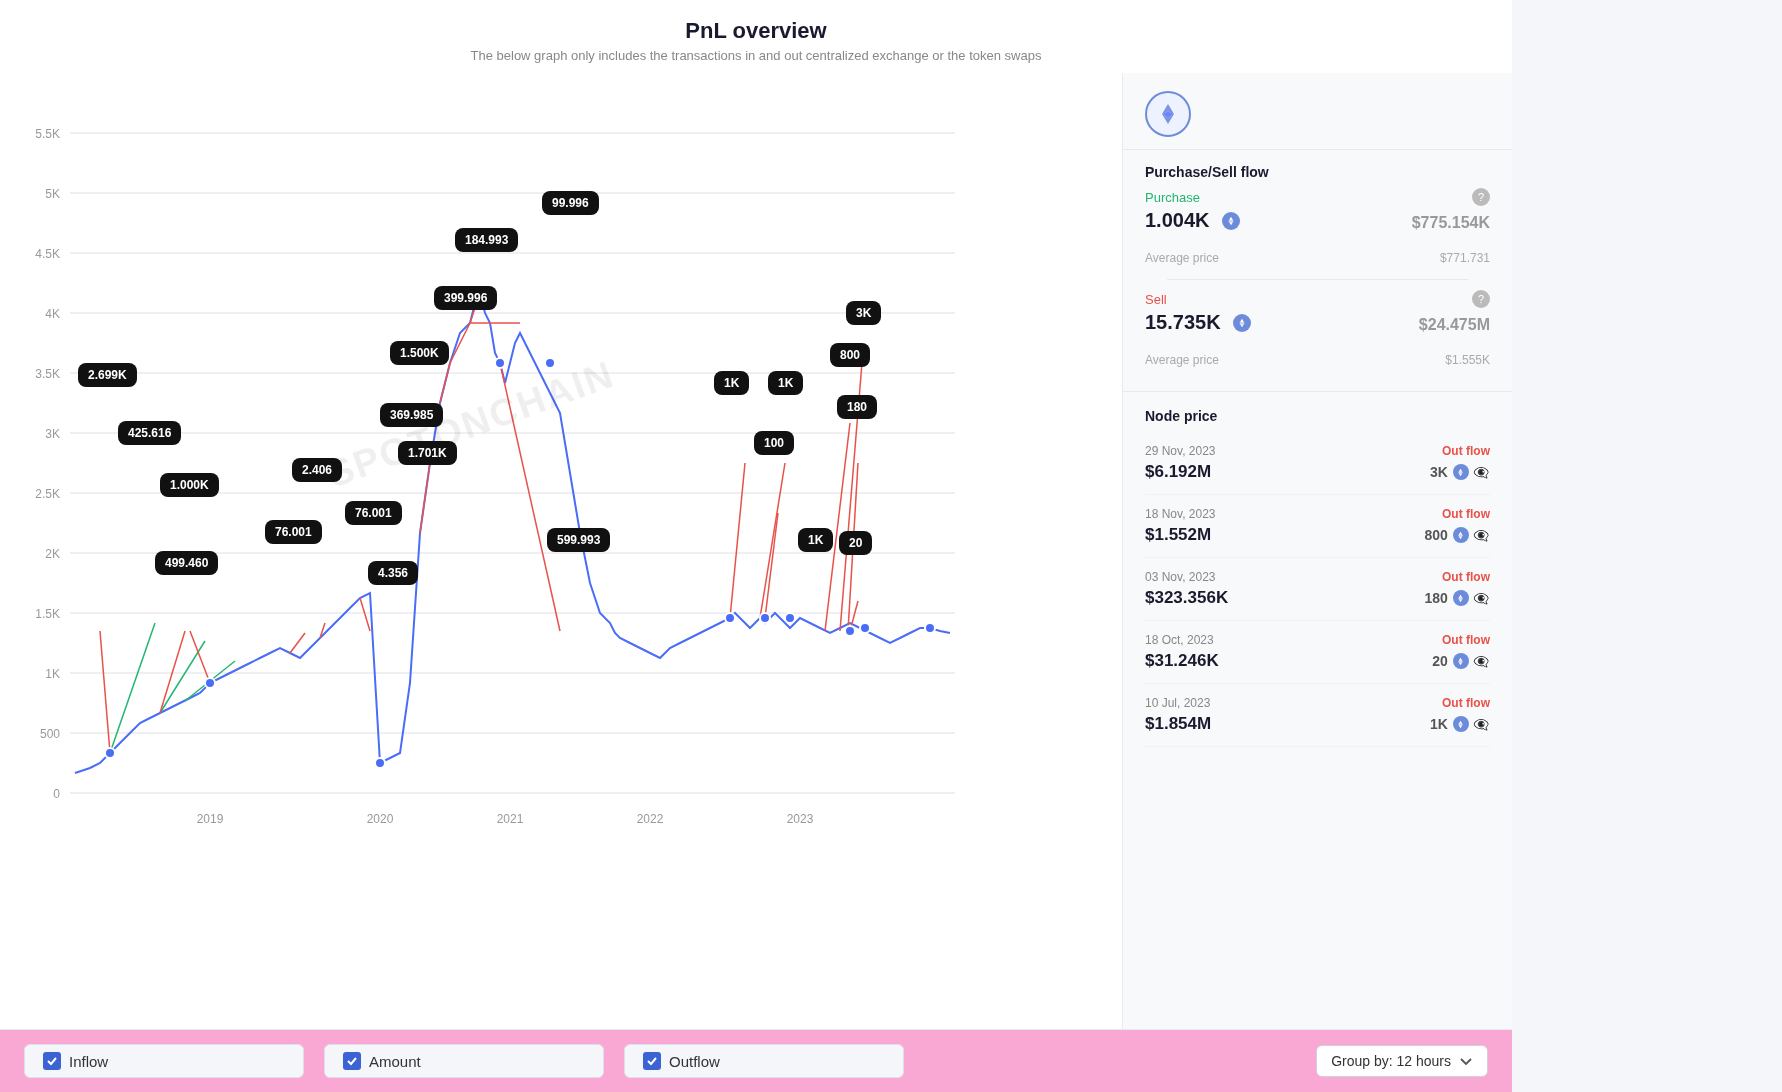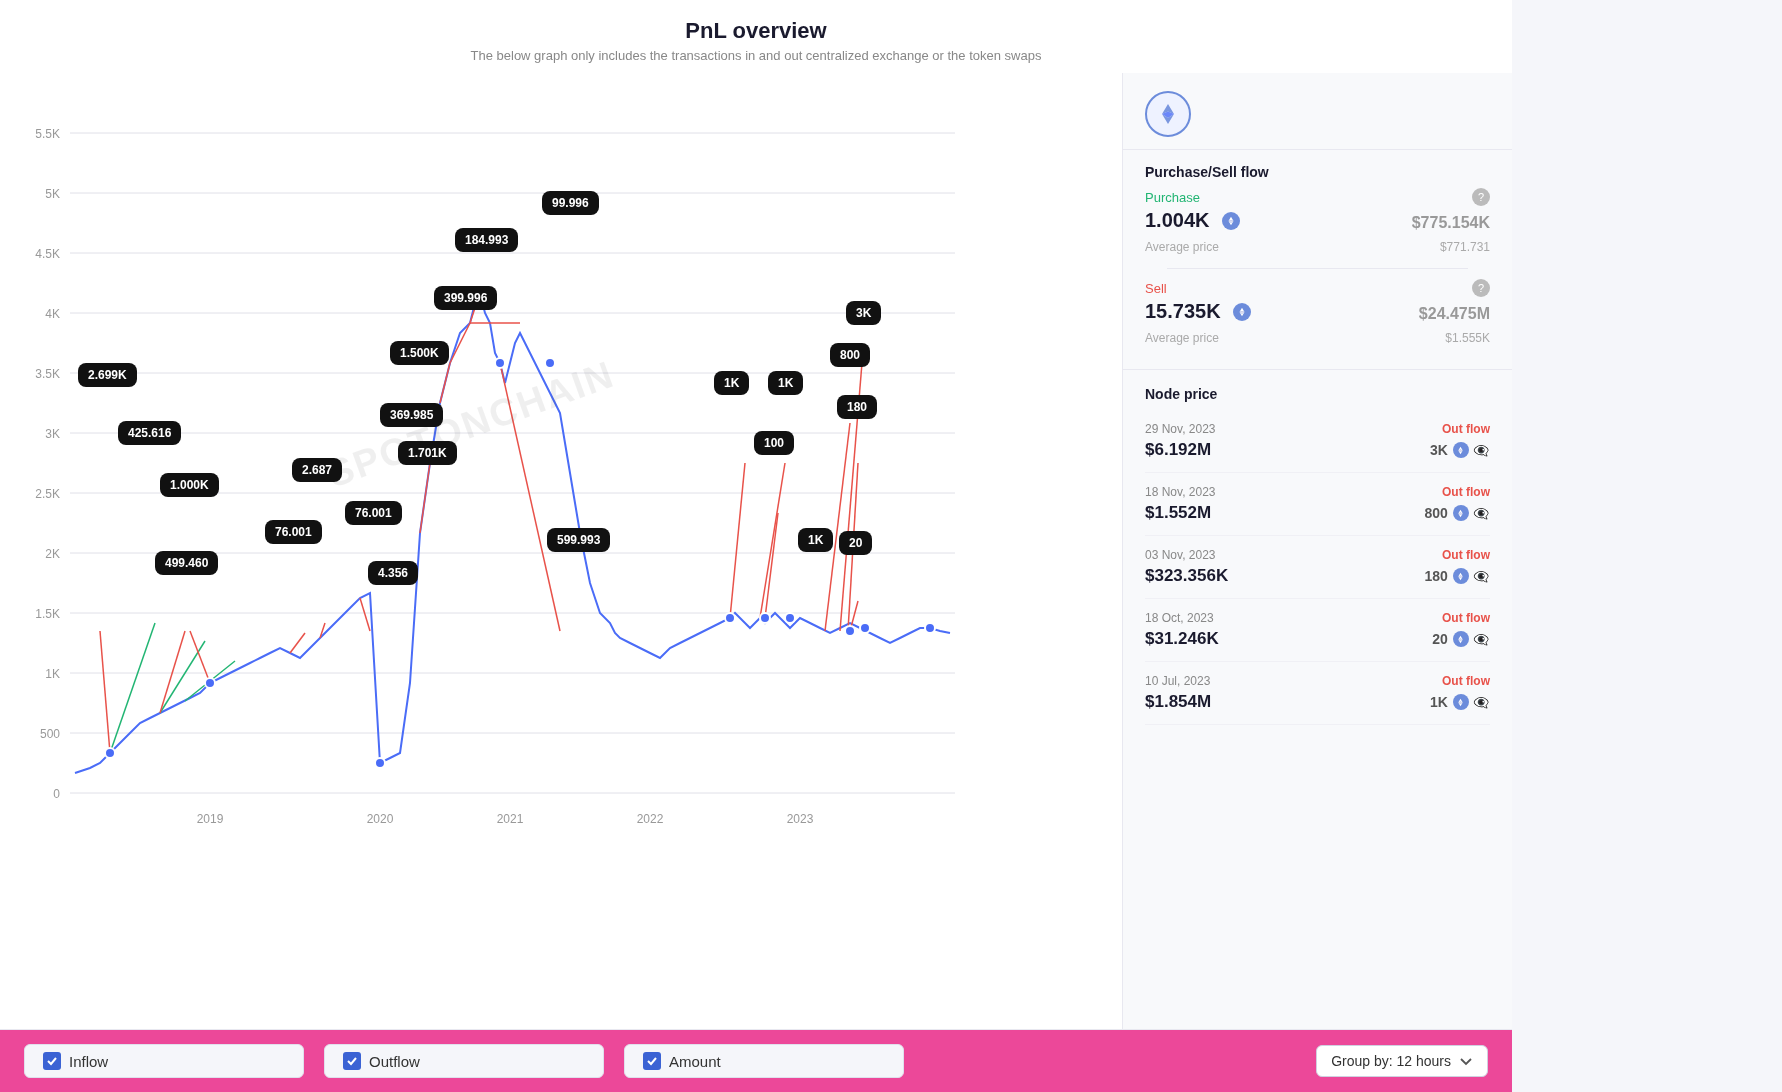--- a/index.html
+++ b/index.html
@@ -134,21 +134,21 @@
     .ps-usd {
       font-size: 16px;
       font-weight: 600;
       color: #999;
     }
     .ps-avg {
       display: flex;
       justify-content: space-between;
       font-size: 12px;
       color: #aaa;
-      margin-top: 8px;
+      margin-top: 19px;
     }
     .divider {
       height: 1px;
       background: #e8e8f0;
       margin: 10px 22px;
     }
     .node-list-section {
       flex: 1;
       overflow-y: auto;
       padding: 0 22px;
@@ -190,21 +190,21 @@
       font-weight: 600;
       color: #555;
     }
     .eye-slash {
       font-size: 13px;
       color: #bbb;
       cursor: pointer;
     }
     
     .bottom-bar {
-      background: #ec4899;
+      background: #f9a8d4;
       border-top: 1px solid #e8e8f0;
       display: flex;
       align-items: center;
       padding: 14px 24px;
       gap: 20px;
     }
     .legend-item {
       display: flex;
       align-items: center;
       gap: 8px;
@@ -364,21 +364,21 @@
         <div class="bubble" style="left:68px;top:280px;">2.699K</div>
 
         <div class="bubble" style="left:108px;top:338px;">425.616</div>
 
         <div class="bubble" style="left:150px;top:390px;">1.000K</div>
 
         <div class="bubble" style="left:145px;top:468px;">499.460</div>
 
         <div class="bubble" style="left:255px;top:437px;">76.001</div>
 
-        <div class="bubble" style="left:282px;top:375px;">2.687</div>
+        <div class="bubble" style="left:282px;top:375px;">2.406</div>
 
         <div class="bubble" style="left:335px;top:418px;">76.001</div>
 
         <div class="bubble" style="left:358px;top:478px;">4.356</div>
 
         <div class="bubble" style="left:380px;top:258px;">1.500K</div>
 
         <div class="bubble" style="left:370px;top:308px;margin-top:12px;">369.985</div>
 
         <div class="bubble" style="left:388px;top:358px;">1.701K</div>
@@ -596,29 +596,29 @@
         </svg>
       </div>
       <span class="legend-label">Inflow</span>
     </div>
     <div class="legend-item">
       <div class="legend-checkbox">
         <svg width="12" height="12" viewBox="0 0 12 12">
           <polyline points="2,6 5,9 10,3" stroke="#fff" stroke-width="2" fill="none"></polyline>
         </svg>
       </div>
-      <span class="legend-label">Outflow</span>
+      <span class="legend-label">Amount</span>
     </div>
     <div class="legend-item">
       <div class="legend-checkbox">
         <svg width="12" height="12" viewBox="0 0 12 12">
           <polyline points="2,6 5,9 10,3" stroke="#fff" stroke-width="2" fill="none"></polyline>
         </svg>
       </div>
-      <span class="legend-label">Amount</span>
+      <span class="legend-label">Outflow</span>
     </div>
     <div class="group-by">
       <span>Group by: 12 hours</span>
       <svg width="14" height="14" viewBox="0 0 14 14">
         <polyline points="2,5 7,10 12,5" stroke="#555" stroke-width="1.8" fill="none"></polyline>
       </svg>
     </div>
   </div>
 </div>
 

